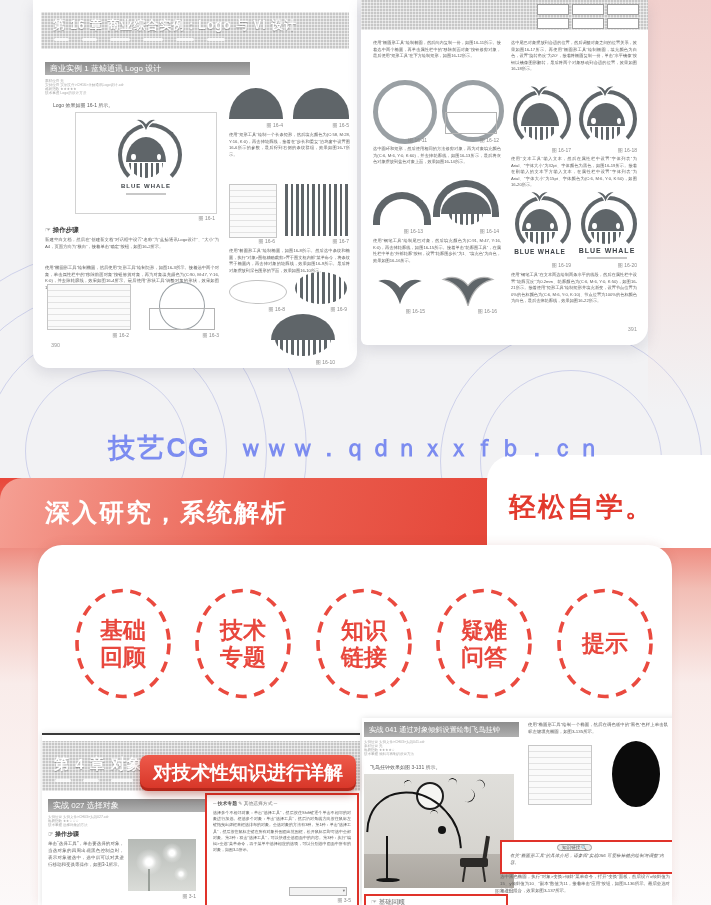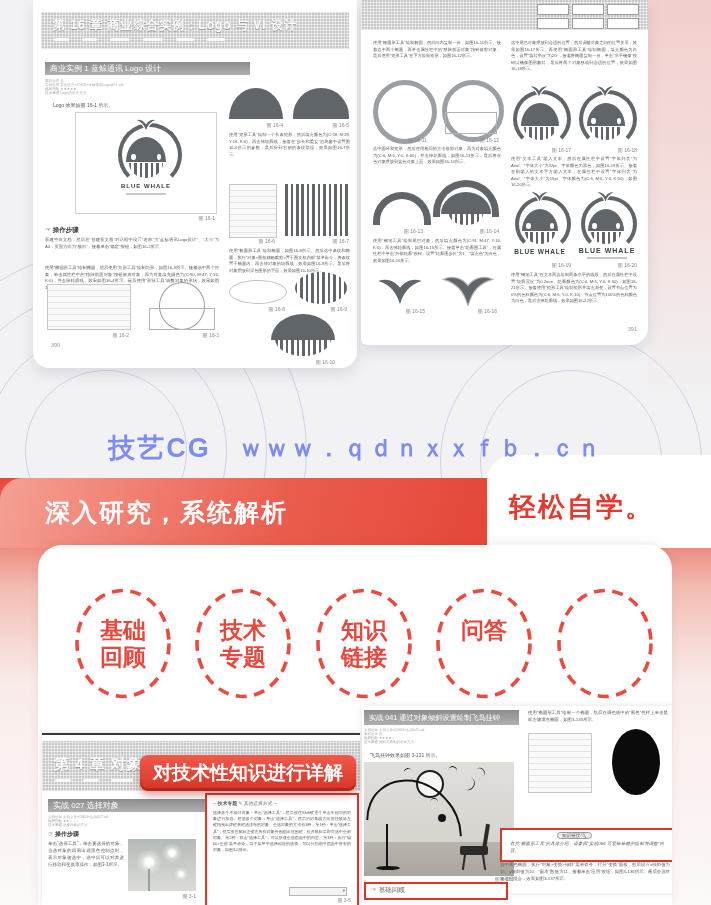--- a/index.html
+++ b/index.html
@@ -261,27 +261,31 @@
       <div class="a feat" style="left:0;top:29px;width:98px;font-size:23px;">
           <div>知识</div>
           <div>链接</div>
         </div>
     </div>
     <div class="a" style="left:397px;top:43px;width:98px;height:111px;">
       <svg width="98" height="111" viewBox="0 0 98 111">
           <ellipse cx="49" cy="55.5" rx="46" ry="53" fill="none" stroke="#ea4a3f" stroke-width="3.6" stroke-dasharray="11 7.5"></ellipse>
         </svg>
       <div class="a feat" style="left:0;top:29px;width:98px;font-size:23px;">
+          <div>疑难</div>
           <div>问答</div>
         </div>
     </div>
     <div class="a" style="left:518px;top:43px;width:98px;height:111px;">
       <svg width="98" height="111" viewBox="0 0 98 111">
           <ellipse cx="49" cy="55.5" rx="46" ry="53" fill="none" stroke="#ea4a3f" stroke-width="3.6" stroke-dasharray="11 7.5"></ellipse>
         </svg>
+      <div class="a feat" style="left:0;top:42px;width:98px;font-size:23px;">
+          <div>提示</div>
+        </div>
     </div>
 
     <div class="a" style="left:4px;top:188px;width:318px;height:172px;background:#fff;box-shadow:0 0 6px rgba(0,0,0,.12);">
       <div class="a" style="left:0;top:0;width:318px;height:2px;background:#3a3a3a;"></div>
       <div class="a checker" style="left:0;top:8px;width:318px;height:50px;">
         <div class="a chaptitle" style="left:12px;top:14px;font-size:15px;">第 4 章 对象</div>
         <div class="a" style="left:13px;top:38px;display:flex;gap:12px;">
           <span style="width:16px;height:3px;background:rgba(255,255,255,.85);border-radius:2px;display:inline-block;"></span>
           <span style="width:16px;height:3px;background:rgba(255,255,255,.85);border-radius:2px;display:inline-block;"></span>
           <span style="width:22px;height:3px;background:rgba(255,255,255,.85);border-radius:2px;display:inline-block;"></span>
@@ -317,21 +321,21 @@
         </div>
         <div class="a tiny" style="left:6px;top:15px;width:138px;height:74px;font-size:4px;">选择多个不相邻对象：单击“选择工具”，然后按住Shift键逐个单击不相邻的对象进行加选。框选多个对象：单击“选择工具”，然后沿对角线方向按住鼠标左键拖曳出虚框来框选排布的对象。全选对象的方法有3种。第1种：单击“选择工具”，然后按住鼠标左键在所有对象外围画出范围框，松开鼠标后即可选中全部对象。第2种：双击“选择工具”，可以快速全选画面中的内容。第3种：执行“编辑&gt;全选”菜单命令，再于菜单中选择相应的选项，可以分别选中画面中所有的对象，如图3-5所示。</div>
         <div class="a" style="left:82px;top:92px;width:56px;height:7px;border:1px solid #b5b5b5;background:#f3f3f3;">
           <span class="a" style="right:1px;top:0;font-size:4.5px;color:#777;">▾</span>
         </div>
         <div class="a panelmock" style="left:104px;top:100px;width:34px;height:0;border:none;"></div>
         <div class="a cap" style="left:96px;top:102px;width:48px;font-size:5px;">图 3-5</div>
       </div>
     </div>
 
-    <div class="a" style="left:324px;top:161px;width:348px;height:187px;background:#fff;box-shadow:0 0 6px rgba(0,0,0,.12);text-decoration:underline;">
+    <div class="a" style="left:324px;top:173px;width:348px;height:187px;background:#fff;box-shadow:0 0 6px rgba(0,0,0,.12);text-decoration:underline;">
       <div class="a secbar" style="left:2px;top:4px;width:150px;height:15px;font-size:7.2px;">
         <span>实战 041 通过对象倾斜设置绘制飞鸟挂钟</span>
       </div>
       <div class="a" style="left:2px;top:22px;width:150px;font-size:3.5px;">
         <div class="metaline">实例位置  实例文件&gt;CH03&gt;实战041.cdr</div>
         <div class="metaline">素材位置  无</div>
         <div class="metaline">难易指数  ★★★★☆</div>
         <div class="metaline">技术掌握  倾斜与再制的设置方法</div>
       </div>
       <div class="a tiny" style="left:8px;top:46px;width:140px;font-size:5px;">飞鸟挂钟效果如图 3-131 所示。</div>

